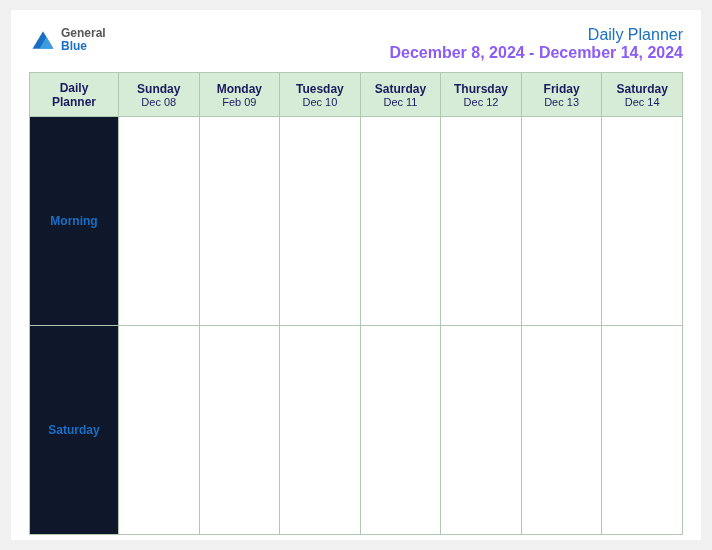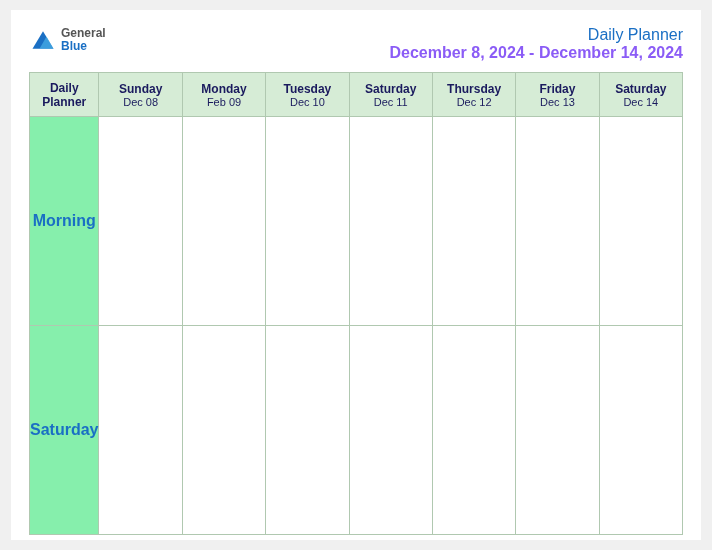--- a/index.html
+++ b/index.html
@@ -83,27 +83,27 @@
       font-size: 12px;
       font-weight: bold;
       display: block;
     }
     .col-header-date {
       font-size: 11px;
       font-weight: normal;
       display: block;
     }
     .row-label-cell {
-      background: #86efac;
+      background: #0f172a;
       text-align: center;
       vertical-align: middle;
       color: #1a6fc4;
-      font-size: 16px;
+      font-size: 12px;
       font-weight: bold;
-      width: 68px;
+      width: 89px;
     }
     .data-cell {
       background: #fff;
       min-width: 75px;
       height: 110px;
     }
     .calendar-table tr:first-child th {
       height: 44px;
     }
   </style>

